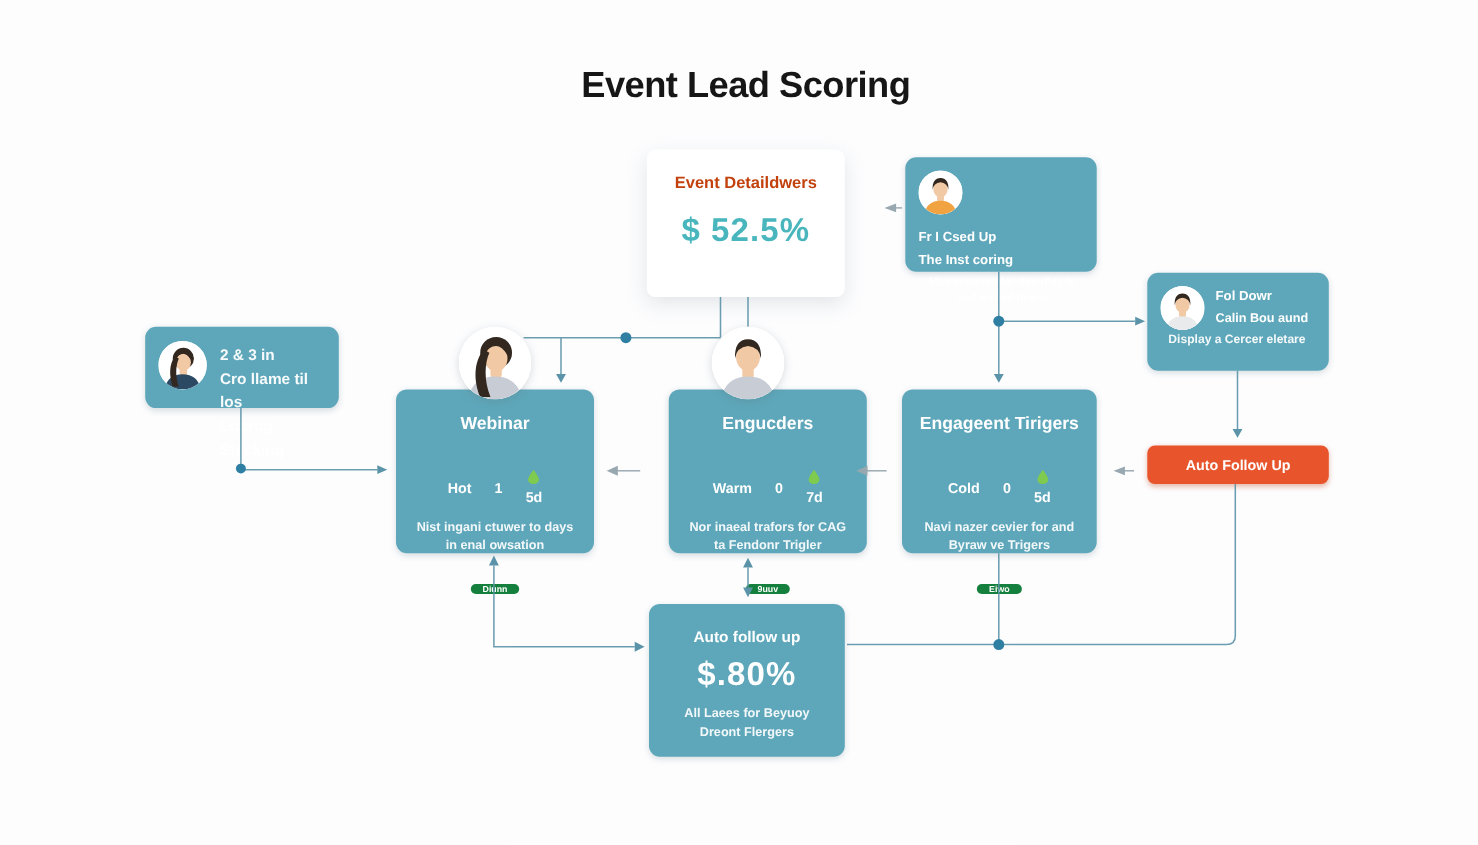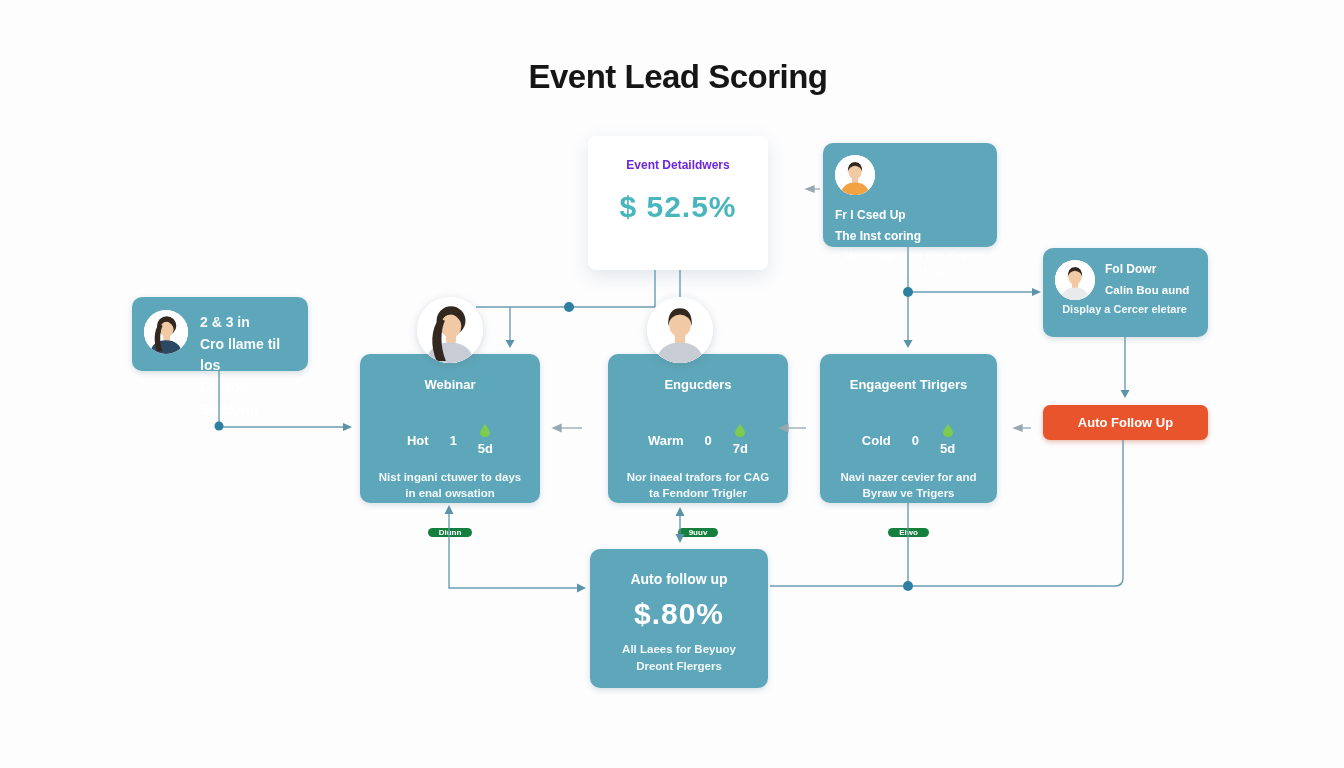--- a/index.html
+++ b/index.html
@@ -16,21 +16,21 @@
     box-shadow:0 2px 6px rgba(40,80,95,.18);
   }
   .white-card{
     position:absolute; background:#ffffff; border-radius:8px;
     box-shadow:0 6px 18px rgba(120,140,150,.20);
     display:flex; flex-direction:column; align-items:center;
   }
 
   
   .summary-card{ left:588px; top:136px; width:180px; height:134px; padding-top:22px; }
-  .summary-title{ font-size:12px; font-weight:700; color:#6d28d9; }
+  .summary-title{ font-size:15px; font-weight:700; color:#c2410c; }
   .summary-value{ margin-top:18px; font-size:30px; font-weight:800; color:#49B6BE; letter-spacing:1px; }
 
   
   .followup-card{ left:823px; top:143px; width:174px; height:104px; padding:12px 10px 0 12px; }
   .fu-head{ display:flex; align-items:flex-start; gap:10px;flex-direction:column; }
   .fu-titles{ padding-top:3px; }
   .fu-title{ font-size:12px; font-weight:700; }
   .fu-sub{ font-size:12px; font-weight:700; margin-top:7px;text-align:center; }
   .fu-body{ margin-top:7px; text-align:center; font-size:10px; font-weight:600;
             line-height:1.45; color:rgba(255,255,255,.93); }
@@ -48,21 +48,21 @@
                display:flex; gap:12px; }
   .intro-lines{ font-size:14px; font-weight:700; line-height:1.55; padding-top:2px;
                 color:rgba(255,255,255,.95); }
 
   
   .stage-card{ width:180px; height:149px; display:flex; flex-direction:column; align-items:center;
                text-align:center; padding-top:23px; }
   .stage-1{ left:360px; top:354px; }
   .stage-2{ left:608px; top:354px; }
   .stage-3{ left:820px; top:354px; width:177px; }
-  .stage-title{ font-size:13px; font-weight:700; }
+  .stage-title{ font-size:16px; font-weight:700; }
   .stage-stats{ margin-top:32px; display:flex; align-items:center; justify-content:center; gap:21px;
                 font-size:13px; font-weight:700; }
   .stat-days{ display:flex; align-items:center; gap:4px;flex-direction:column; }
   .stage-body{ margin-top:13px; width:152px; font-size:11.5px; font-weight:600; line-height:1.4;
                color:rgba(255,255,255,.92); }
   .stage-badge{ margin-top:27px; background:#15803d; border-radius:9px; padding:0 11px;
                 font-size:8px; font-weight:700; color:#fff; }
 
   
   .bottom-card{ left:590px; top:549px; width:178px; height:139px; display:flex; flex-direction:column;

